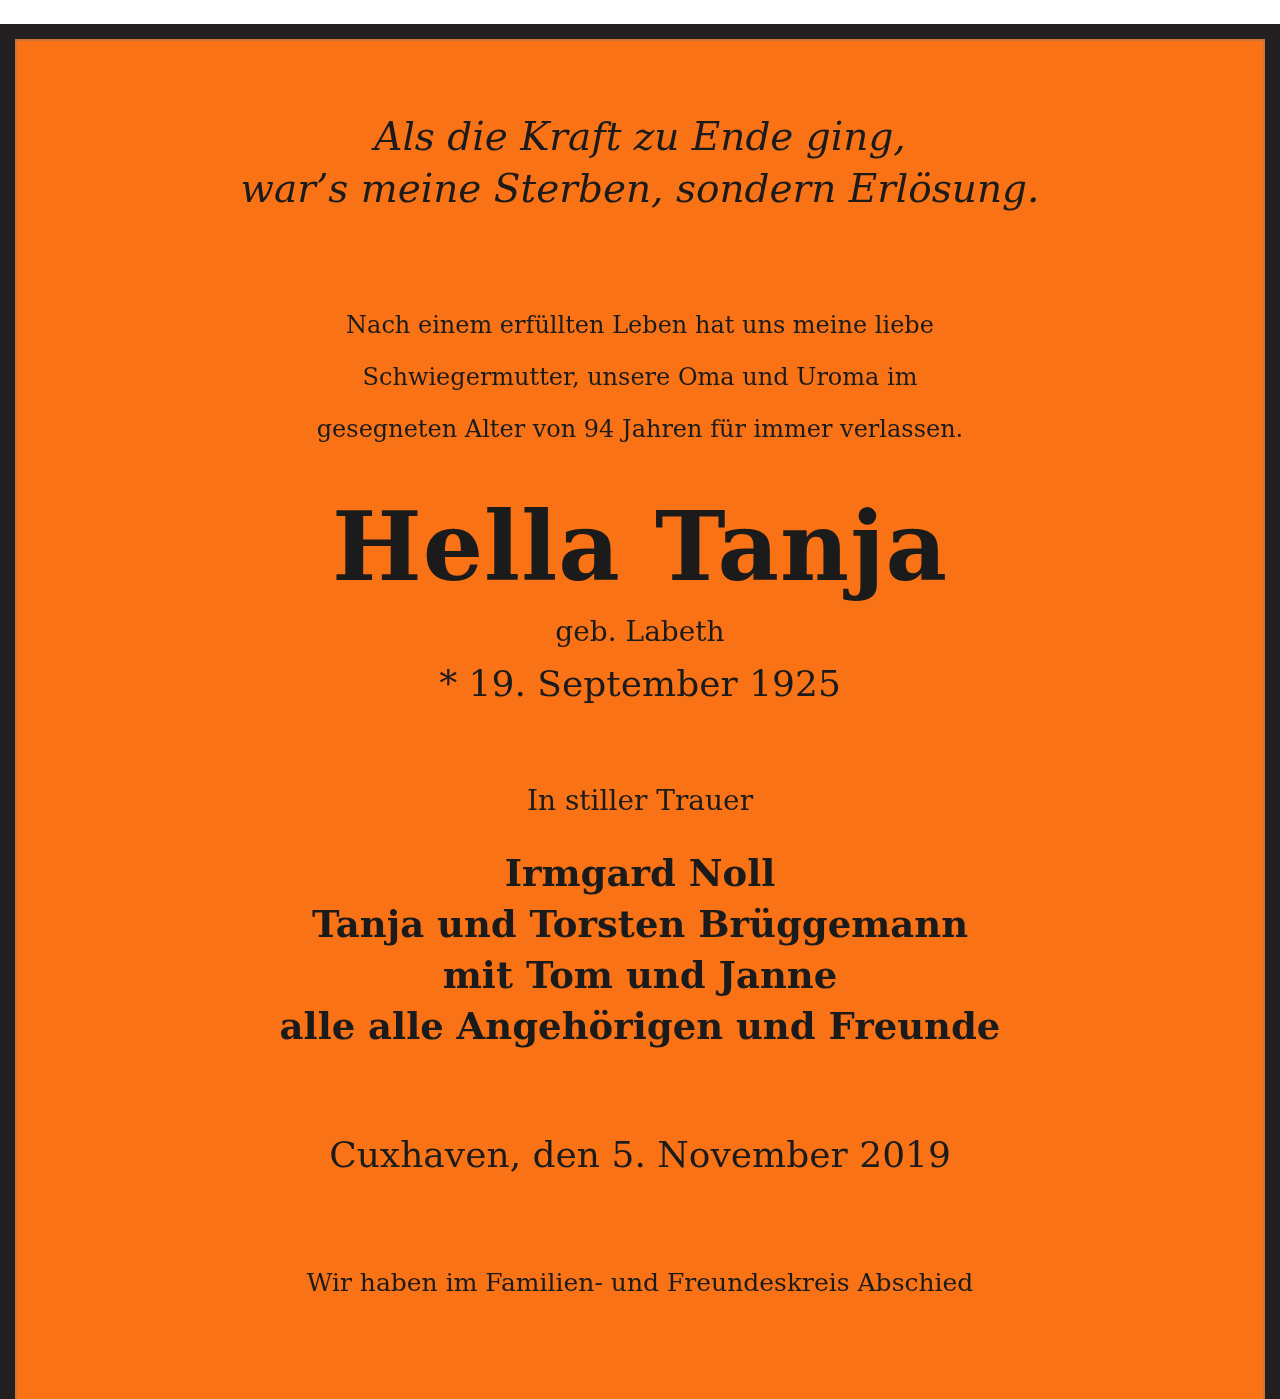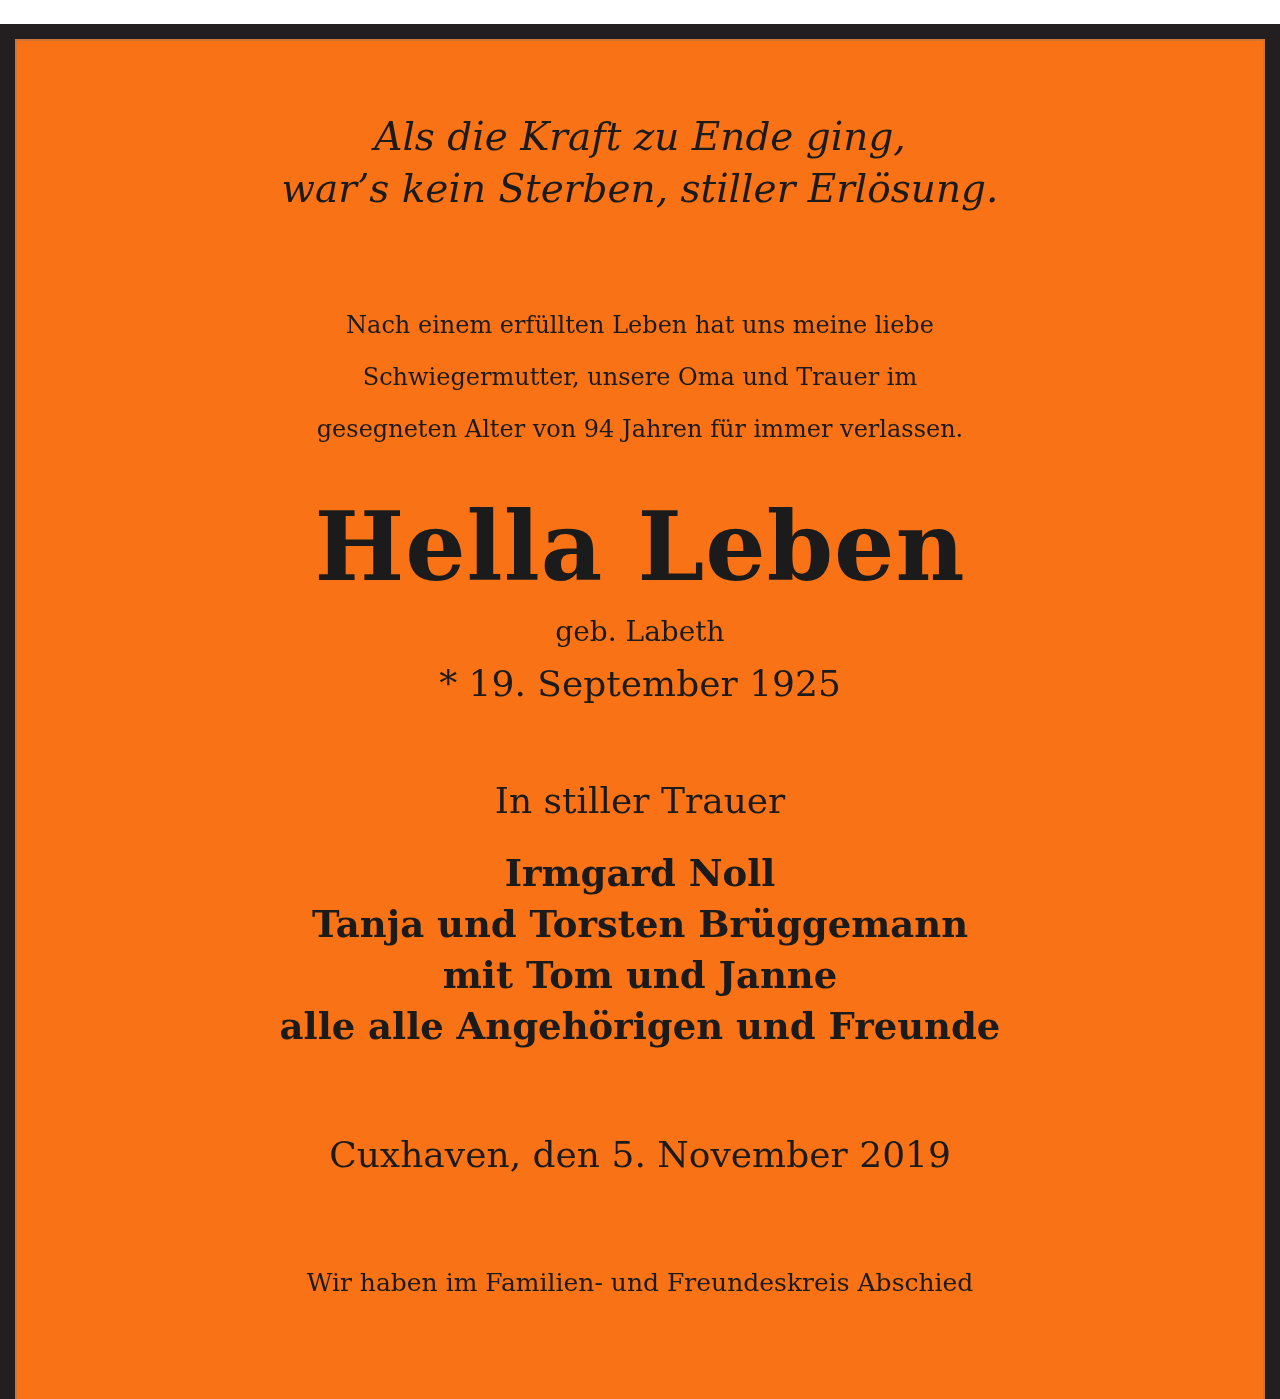--- a/index.html
+++ b/index.html
@@ -54,21 +54,21 @@
   .dates {
     margin-top: 10px;
     font-size: 36px;
     line-height: 44px;
     display: flex;
     justify-content: space-between;
     gap: 62px;
   }
   .mourning-heading {
     margin-top: 74px;
-    font-size: 36px;
+    font-size: 28px;
     line-height: 42px;
   }
   .mourners {
     margin-top: 26px;
     font-size: 37px;
     line-height: 51px;
     font-weight: bold;
   }
   .place-date {
     margin-top: 82px;
@@ -82,30 +82,30 @@
   }
 </style>
 </head>
 <body>
 
 <div class="notice-frame">
   <div class="inner">
 
     <div class="epigraph">
       <div>Als die Kraft zu Ende ging,</div>
-      <div>war’s kein Sterben, stiller Erlösung.</div>
+      <div>war’s meine Sterben, sondern Erlösung.</div>
     </div>
 
     <div class="intro">
       <div>Nach einem erfüllten Leben hat uns meine liebe</div>
-      <div>Schwiegermutter, unsere Oma und Trauer im</div>
+      <div>Schwiegermutter, unsere Oma und Uroma im</div>
       <div>gesegneten Alter von 94 Jahren für immer verlassen.</div>
     </div>
 
-    <div class="name">Hella Leben</div>
+    <div class="name">Hella Tanja</div>
 
     <div class="maiden">geb. Labeth</div>
 
     <div class="dates">
       <span>* 19. September 1925</span>
     </div>
 
     <div class="mourning-heading">In stiller Trauer</div>
 
     <div class="mourners">

